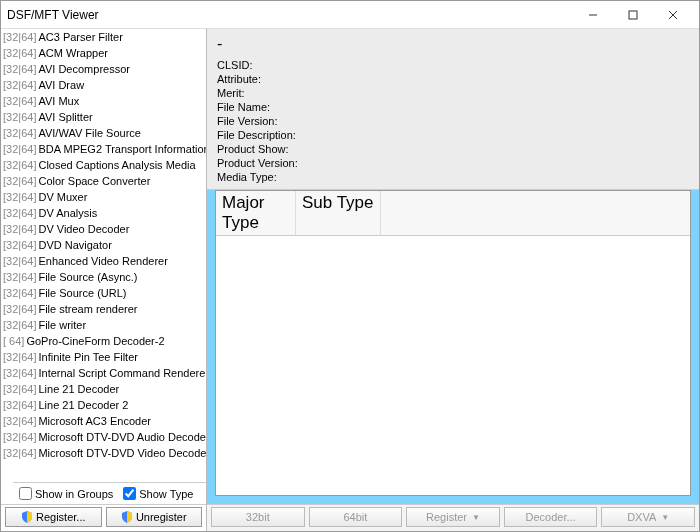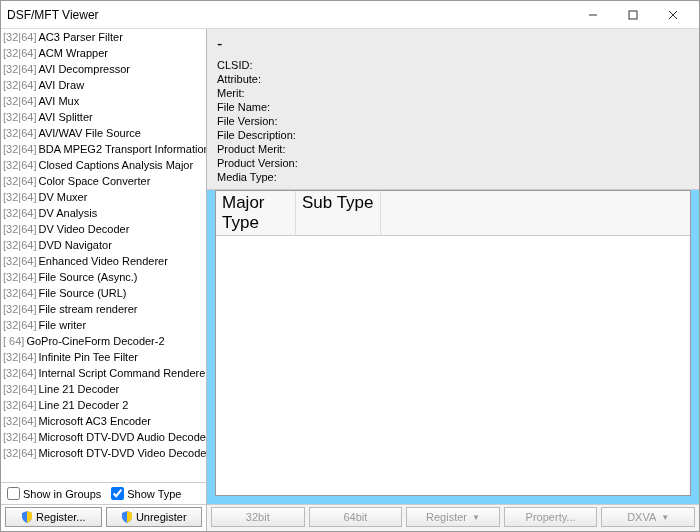--- a/index.html
+++ b/index.html
@@ -9,21 +9,21 @@
 .titlebar-text { flex: 1; font-size: 12px; }
 .win-btn { width: 40px; height: 26px; display: flex; align-items: center; justify-content: center; cursor: pointer; }
 .content { flex: 1; display: flex; min-height: 0; }
 .left-pane { width: 206px; border-right: 1px solid #bbb; display: flex; flex-direction: column; background: #fff; }
 .tabs { display: flex; border-bottom: 1px solid #bbb; }
 .tab { flex: 1; text-align: center; padding: 4px 2px; font-size: 11px; border: 1px solid #8ab; background: linear-gradient(#f4f9fd,#e6f0fa); cursor: pointer; }
 .tab.active { background: linear-gradient(#d6eaff,#b5d8f8); border-color: #3282c8; }
 .filter-list { flex: 1; overflow-y: scroll; overflow-x: hidden; }
 .filter-item { display: flex; white-space: nowrap; padding: 1px 2px; cursor: pointer; font-size: 11px; line-height: 14px; }
 .arch { color: #888; margin-right: 2px; }
-.bottom-checks { display: flex; gap: 10px; padding: 4px 6px; border-top: 1px solid #ccc; align-items: center; }
+.bottom-checks { display: flex; gap: 10px; padding: 4px 6px; border-top: 1px solid #ccc; align-items: center; margin-left: 12px; }
 .chk { display: flex; align-items: center; gap: 3px; cursor: pointer; }
 .chk input { margin: 0; }
 .bottom-btns { display: flex; padding: 2px 4px 4px; border-top: 1px solid #ccc; gap: 4px; }
 .btn { flex: 1; padding: 3px 4px; border: 1px solid #999; background: linear-gradient(#fdfdfd,#e8e8e8); cursor: pointer; display: flex; justify-content: center; gap: 3px; font-size: 11px; }
 .shield { width: 12px; height: 12px; }
 .right-pane { flex: 1; display: flex; flex-direction: column; min-width: 0; }
 .details-top { background: #ececec; padding: 6px 10px 4px; border-bottom: 1px solid #ccc; }
 .det-row { display: flex; margin: 2px 0; font-size: 11px; }
 .det-label { width: auto; margin-right: 4px; }
 .dash { font-size: 16px; margin-bottom: 6px; padding-left: 0; }
@@ -92,21 +92,21 @@
           <div class="filter-item">
             <span class="arch">[32|64]</span>
             <span>AVI/WAV File Source</span>
           </div>
           <div class="filter-item">
             <span class="arch">[32|64]</span>
             <span>BDA MPEG2 Transport Information Filter</span>
           </div>
           <div class="filter-item">
             <span class="arch">[32|64]</span>
-            <span>Closed Captions Analysis Major</span>
+            <span>Closed Captions Analysis Media</span>
           </div>
           <div class="filter-item">
             <span class="arch">[32|64]</span>
             <span>Color Space Converter</span>
           </div>
           <div class="filter-item">
             <span class="arch">[32|64]</span>
             <span>DV Muxer</span>
           </div>
           <div class="filter-item">
@@ -216,21 +216,21 @@
         <div class="det-row">
             <span class="det-label">File Name:</span>
           </div>
         <div class="det-row">
             <span class="det-label">File Version:</span>
           </div>
         <div class="det-row">
             <span class="det-label">File Description:</span>
           </div>
         <div class="det-row">
-            <span class="det-label">Product Merit:</span>
+            <span class="det-label">Product Show:</span>
           </div>
         <div class="det-row">
             <span class="det-label">Product Version:</span>
           </div>
         <div class="det-row">
             <span class="det-label">Media Type:</span>
           </div>
       </div>
       <div class="media-table">
         <div class="mt-head">
@@ -244,21 +244,21 @@
             <span>32bit</span>
           </div>
         <div class="fbtn">
             <span>64bit</span>
           </div>
         <div class="fbtn">
             <span>Register</span>
             <span class="dd">▼</span>
           </div>
         <div class="fbtn">
-            <span>Property...</span>
+            <span>Decoder...</span>
           </div>
         <div class="fbtn">
             <span>DXVA</span>
             <span class="dd">▼</span>
           </div>
       </div>
     </div>
   </div>
 </div>
 

